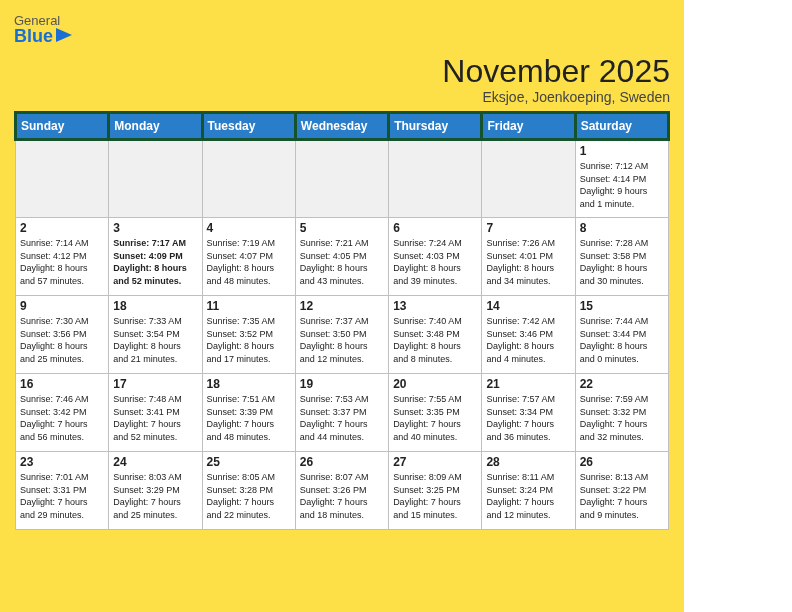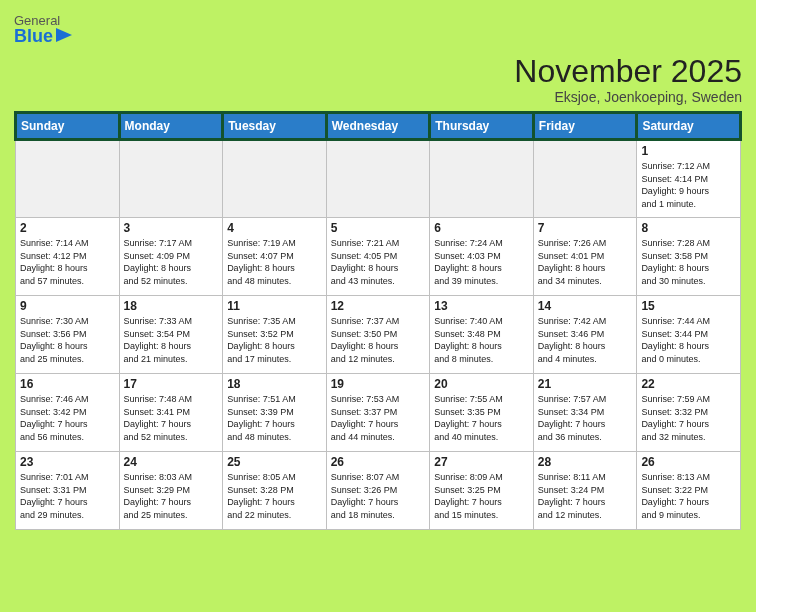--- a/index.html
+++ b/index.html
@@ -4,23 +4,23 @@
   <style>
     * { box-sizing: border-box; margin: 0; padding: 0; }
     body {
       font-family: Arial, sans-serif;
       background: #fff;
       width: 792px;
       height: 612px;
       overflow: hidden;
     }
     .page {
-      width: 756px;
+      width: 684px;
       height: 612px;
-      background: #bef264;
+      background: #fde047;
       padding: 10px 14px 10px 14px;
     }
     .header-area {
       display: flex;
       justify-content: space-between;
       align-items: flex-start;
       margin-bottom: 6px;
     }
     .logo-area {
       display: flex;
@@ -149,21 +149,21 @@
         <tr class="week-row">
           <td>
             <span class="day-number">2</span>
             <div class="day-info" style="white-space: pre-line;">Sunrise: 7:14 AM
 Sunset: 4:12 PM
 Daylight: 8 hours
 and 57 minutes.</div>
           </td>
           <td>
             <span class="day-number">3</span>
-            <div class="day-info" style="white-space: pre-line;">Sunrise: 7:17 AM
+            <div class="day-info" style="white-space: pre-line; font-weight: bold;">Sunrise: 7:17 AM
 Sunset: 4:09 PM
 Daylight: 8 hours
 and 52 minutes.</div>
           </td>
           <td>
             <span class="day-number">4</span>
             <div class="day-info" style="white-space: pre-line;">Sunrise: 7:19 AM
 Sunset: 4:07 PM
 Daylight: 8 hours
 and 48 minutes.</div>

